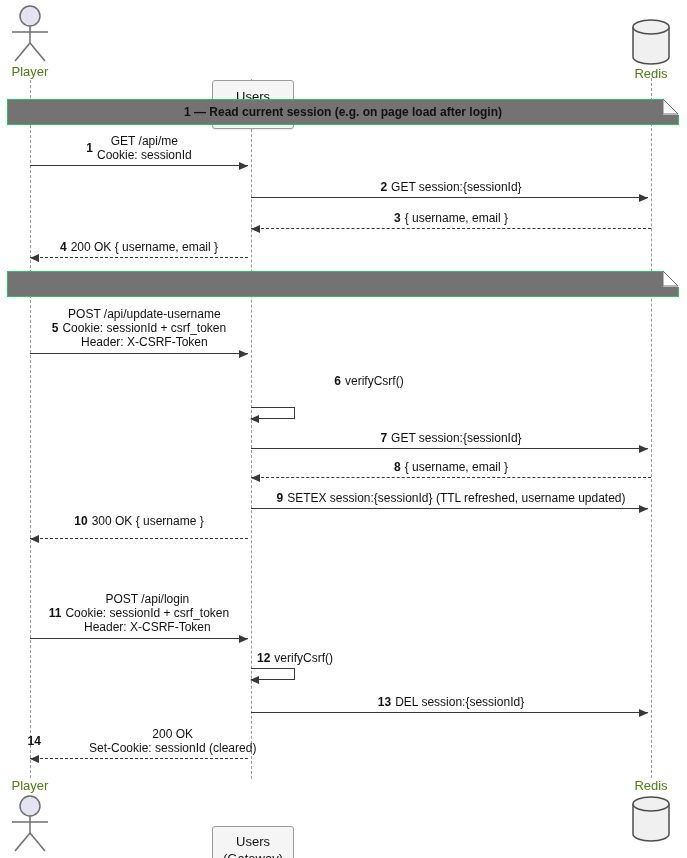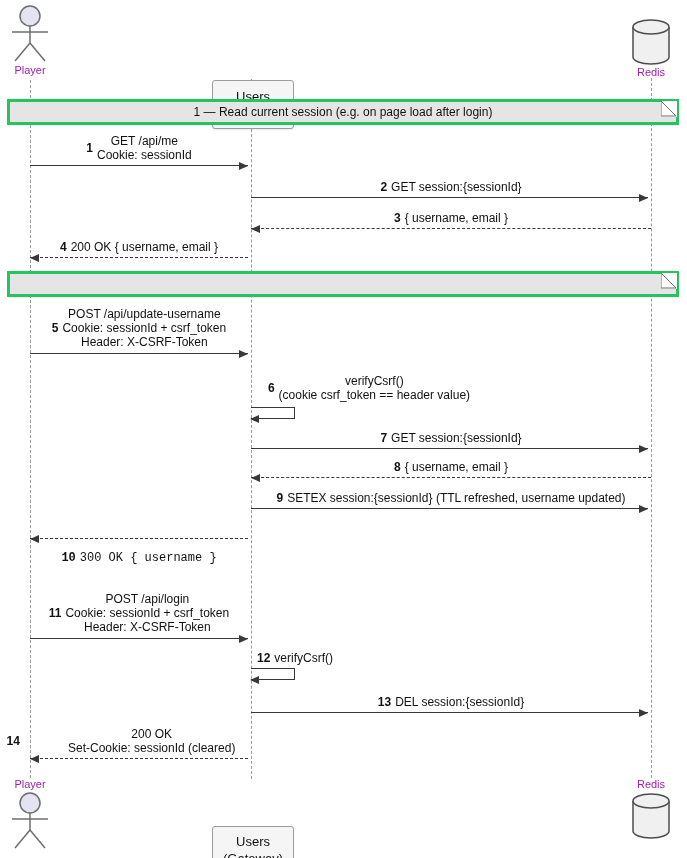--- a/index.html
+++ b/index.html
@@ -12,26 +12,26 @@
   
   .pbox{
     position:absolute;width:80px;background:#f5f5f5;border:1px solid #9c9c9c;
     border-radius:3px;display:flex;flex-direction:column;align-items:center;
     justify-content:center;font-size:13px;line-height:17px;text-align:center;
     box-shadow:0 1px 1px rgba(0,0,0,0.08);
     margin-top:48px;
   }
   
   .actorwrap{position:absolute;width:60px;display:flex;flex-direction:column;align-items:center;}
-  .actor-label,.shape-label{font-size:11px;color:#a21caf;white-space:nowrap;}
+  .actor-label,.shape-label{font-size:13px;color:#4d7c0f;white-space:nowrap;}
   
   .band{
-    position:absolute;left:7px;width:672px;height:26px;background:#e5e5e5;
-    border:3px solid #22c55e;box-sizing:border-box;display:flex;
-    align-items:center;justify-content:center;
+    position:absolute;left:7px;width:672px;height:26px;background:#737373;
+    border:1px solid #22c55e;box-sizing:border-box;display:flex;
+    align-items:center;justify-content:center;font-weight:bold;
   }
   .band-title{font-size:12px;color:#111;}
   .fold{position:absolute;top:-1px;right:-1px;}
   
   .msg{
     position:absolute;display:flex;align-items:center;justify-content:center;
     gap:4px;font-size:12px;line-height:14px;white-space:nowrap;
   }
   .msg.start{justify-content:flex-start;}
   .msg .num{font-weight:bold;}
@@ -144,21 +144,20 @@
     </div>
   </div>
   <div class="arr solid" style="left:30px;top:353px;width:218px;">
       <i class="ah r"></i>
     </div>
 
   <div class="msg" style="left:253px;top:374px;width:232px;">
     <span class="num">6</span>
     <div class="mlines">
       <span>verifyCsrf()</span>
-      <span>(cookie csrf_token == header value)</span>
     </div>
   </div>
   <div class="loop" style="left:251px;top:407px;">
       <i class="ah l"></i>
     </div>
 
   <div class="msg" style="left:251px;top:431px;width:400px;">
     <span class="num">7</span>
     <div class="mlines">
         <span>GET session:{sessionId}</span>
@@ -181,21 +180,21 @@
   <div class="msg" style="left:251px;top:491px;width:400px;">
     <span class="num">9</span>
     <div class="mlines">
         <span>SETEX session:{sessionId} (TTL refreshed, username updated)</span>
       </div>
   </div>
   <div class="arr solid" style="left:251px;top:508px;width:397px;">
       <i class="ah r"></i>
     </div>
 
-  <div class="msg" style="left:30px;top:551px;width:218px;font-family:Liberation Mono, monospace;">
+  <div class="msg" style="left:30px;top:514px;width:218px;">
     <span class="num">10</span>
     <div class="mlines">
         <span>300 OK { username }</span>
       </div>
   </div>
   <div class="arr dashed" style="left:30px;top:538px;width:218px;">
       <i class="ah l"></i>
     </div>
 
   <div class="msg" style="left:30px;top:592px;width:218px;">
@@ -223,21 +222,21 @@
   <div class="msg" style="left:251px;top:695px;width:400px;">
     <span class="num">13</span>
     <div class="mlines">
         <span>DEL session:{sessionId}</span>
       </div>
   </div>
   <div class="arr solid" style="left:251px;top:712px;width:397px;">
       <i class="ah r"></i>
     </div>
 
-  <div class="msg" style="left:12px;top:727px;width:218px;gap:48px;">
+  <div class="msg" style="left:33px;top:727px;width:218px;gap:48px;">
     <span class="num">14</span>
     <div class="mlines">
       <span>200 OK</span>
       <span>Set-Cookie: sessionId (cleared)</span>
     </div>
   </div>
   <div class="arr dashed" style="left:30px;top:758px;width:218px;">
       <i class="ah l"></i>
     </div>
 

